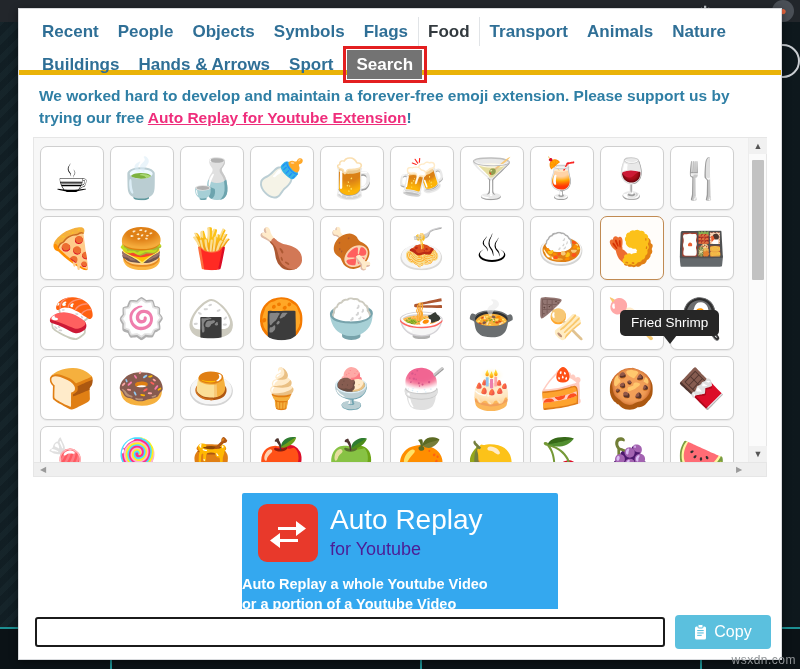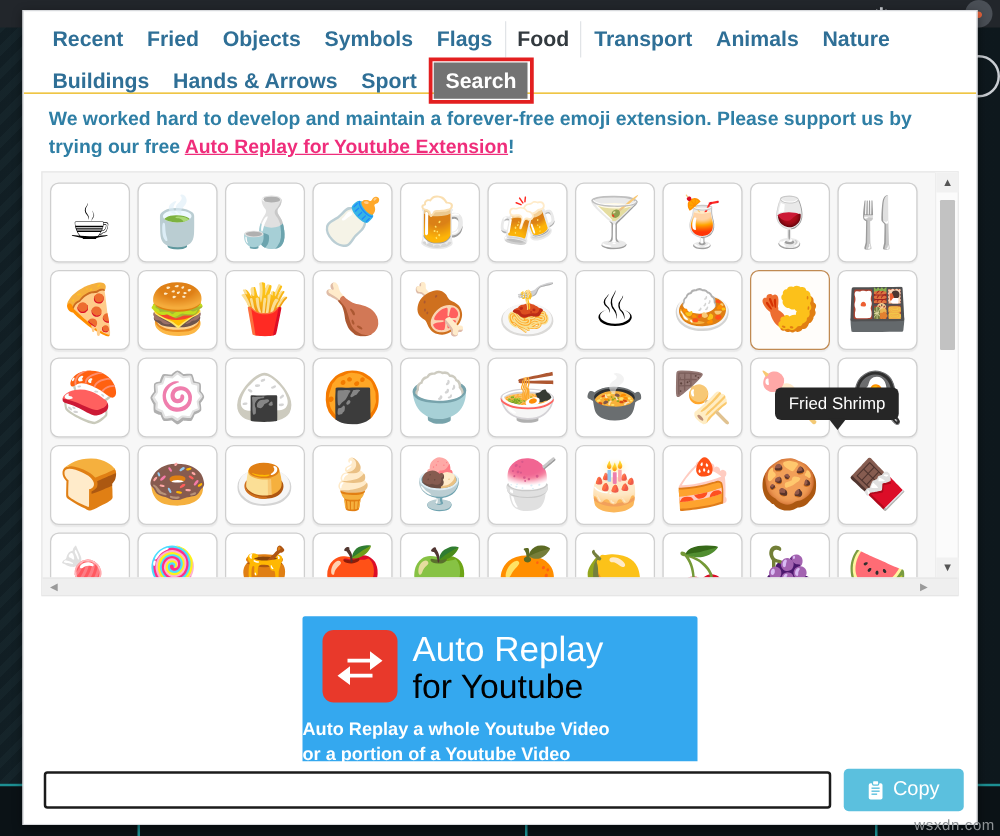--- a/index.html
+++ b/index.html
@@ -55,21 +55,21 @@
     background: #ffffff;
     border: 1px solid #d8dadd;
     box-shadow: 0 2px 8px rgba(0,0,0,.45);
     overflow: hidden;
   }
 
   
   #tabbar {
     position: relative;
     padding: 7px 0 0 0;
-    border-bottom: 1px solid #eab308;
+    border-bottom: 5px solid #eab308;
     height: 66px;
   }
   .tabrow { display: flex; align-items: center; padding-left: 14px; height: 31px; }
   .tab {
     font-size: 17px;
     font-weight: bold;
     color: #2f6f96;
     padding: 3px 9px 3px 9px;
     margin-right: 1px;
     white-space: nowrap;
@@ -219,21 +219,21 @@
     border-radius: 9px;
     display: flex; align-items: center; justify-content: center;
     flex: none;
   }
   #repeat-icon svg { display: block; }
   #banner-title { padding-left: 12px; }
   #banner-title .t1 {
     font-size: 28px; line-height: 33px; font-weight: normal; color: #fff;
   }
   #banner-title .t2 {
-    font-size: 27px; line-height: 26px; color: #000000; font-weight: normal;
+    font-size: 18px; line-height: 26px; color: #4c1d95; font-weight: normal;
   }
   #banner-sub {
     text-align: left;
     font-size: 14.5px;
     font-weight: bold;
     line-height: 20px;
     color: #ffffff;
     padding-top: 12px;
   }
 
@@ -302,21 +302,21 @@
   <div class="chrome-icon" style="right:114px">‹</div>
   <div class="chrome-icon" style="right:82px">✱</div>
   <div id="chrome-profile">●</div>
 </div>
 
 <div id="popup">
 
   <div id="tabbar">
     <div class="tabrow">
       <div class="tab">Recent</div>
-      <div class="tab">Fried</div>
+      <div class="tab">People</div>
       <div class="tab">Objects</div>
       <div class="tab">Symbols</div>
       <div class="tab">Flags</div>
       <div class="tab active">Food</div>
       <div class="tab">Transport</div>
       <div class="tab">Animals</div>
       <div class="tab">Nature</div>
     </div>
     <div class="tabrow" style="margin-top:2px">
       <div class="tab">Buildings</div>

